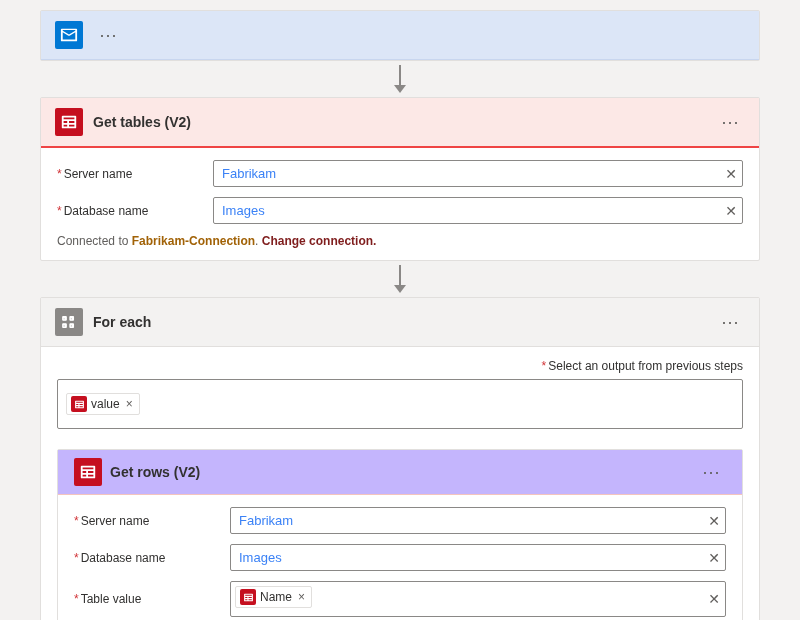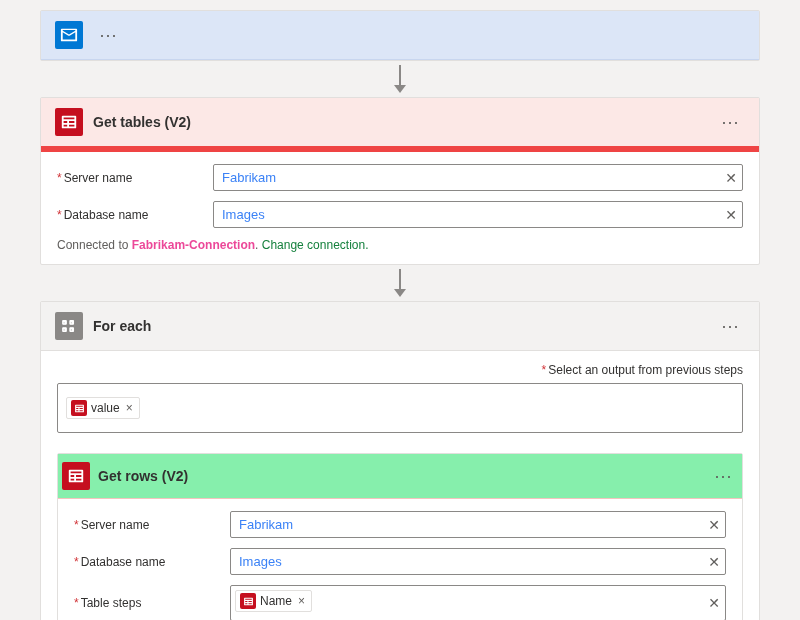--- a/index.html
+++ b/index.html
@@ -38,21 +38,21 @@
       position: relative;
     }
 
     .card-header-trigger {
       background: #dce6f7;
       border-bottom: 1px solid #c8d6ef;
     }
 
     .card-header-action {
       background: #fce8e6;
-      border-bottom: 6px solid #ef4444;
+      border-bottom: 2px solid #ef4444;
     }
 
     .card-header-foreach {
       background: #f3f2f1;
       border-bottom: 1px solid #e1dfdd;
     }
 
     .card-icon {
       width: 28px;
       height: 28px;
@@ -150,28 +150,28 @@
       line-height: 1;
     }
 
     .connection-info {
       font-size: 12px;
       color: #605e5c;
       margin-top: 4px;
     }
 
     .connection-info a {
-      color: #15803d;
+      color: #7f1d1d;
       text-decoration: none;
-      font-weight: 400;
+      font-weight: 700;
     }
 
     .connection-info strong {
       font-weight: 600;
-      color: #ec4899;
+      color: #a16207;
     }
 
     
     .arrow-connector {
       display: flex;
       align-items: center;
       justify-content: center;
       height: 36px;
       flex-direction: column;
     }
@@ -270,23 +270,23 @@
     .inner-card {
       margin: 8px 16px 12px 16px;
       border: 1px solid #e1dfdd;
       border-radius: 2px;
       background: #fff;
     }
 
     .inner-card-header {
       display: flex;
       align-items: center;
-      padding: 8px 4px;
+      padding: 8px 16px;
       gap: 8px;
-      background: #86efac;
+      background: #c4b5fd;
       border-bottom: 1px solid #f4c4be;
     }
 
     
     .add-param-row {
       display: flex;
       align-items: center;
       padding: 6px 8px;
       border: 1px solid #8a8886;
       border-radius: 2px;
@@ -430,21 +430,21 @@
             <span class="required">*</span><span>Database name</span>
           </div>
           <div class="field-input-wrapper">
             <input class="field-input" type="text" value="Images" style="">
             <button class="clear-btn">✕</button>
           </div>
         </div>
 
         <div class="field-row">
           <div class="field-label">
-            <span class="required">*</span><span>Table steps</span>
+            <span class="required">*</span><span>Table value</span>
           </div>
           <div class="field-input-wrapper">
             <div class="table-token-input">
               <div class="token">
                 <div class="token-icon">
                   <svg viewBox="0 0 20 20">
                     <path d="M2 4a1 1 0 0 1 1-1h14a1 1 0 0 1 1 1v12a1 1 0 0 1-1 1H3a1 1 0 0 1-1-1V4zm2 1v2h12V5H4zm0 4v2h4V9H4zm0 4v2h4v-2H4zm6-4v2h6V9h-6zm0 4v2h6v-2h-6z"></path>
                   </svg>
                 </div>
                 <span>Name</span>

